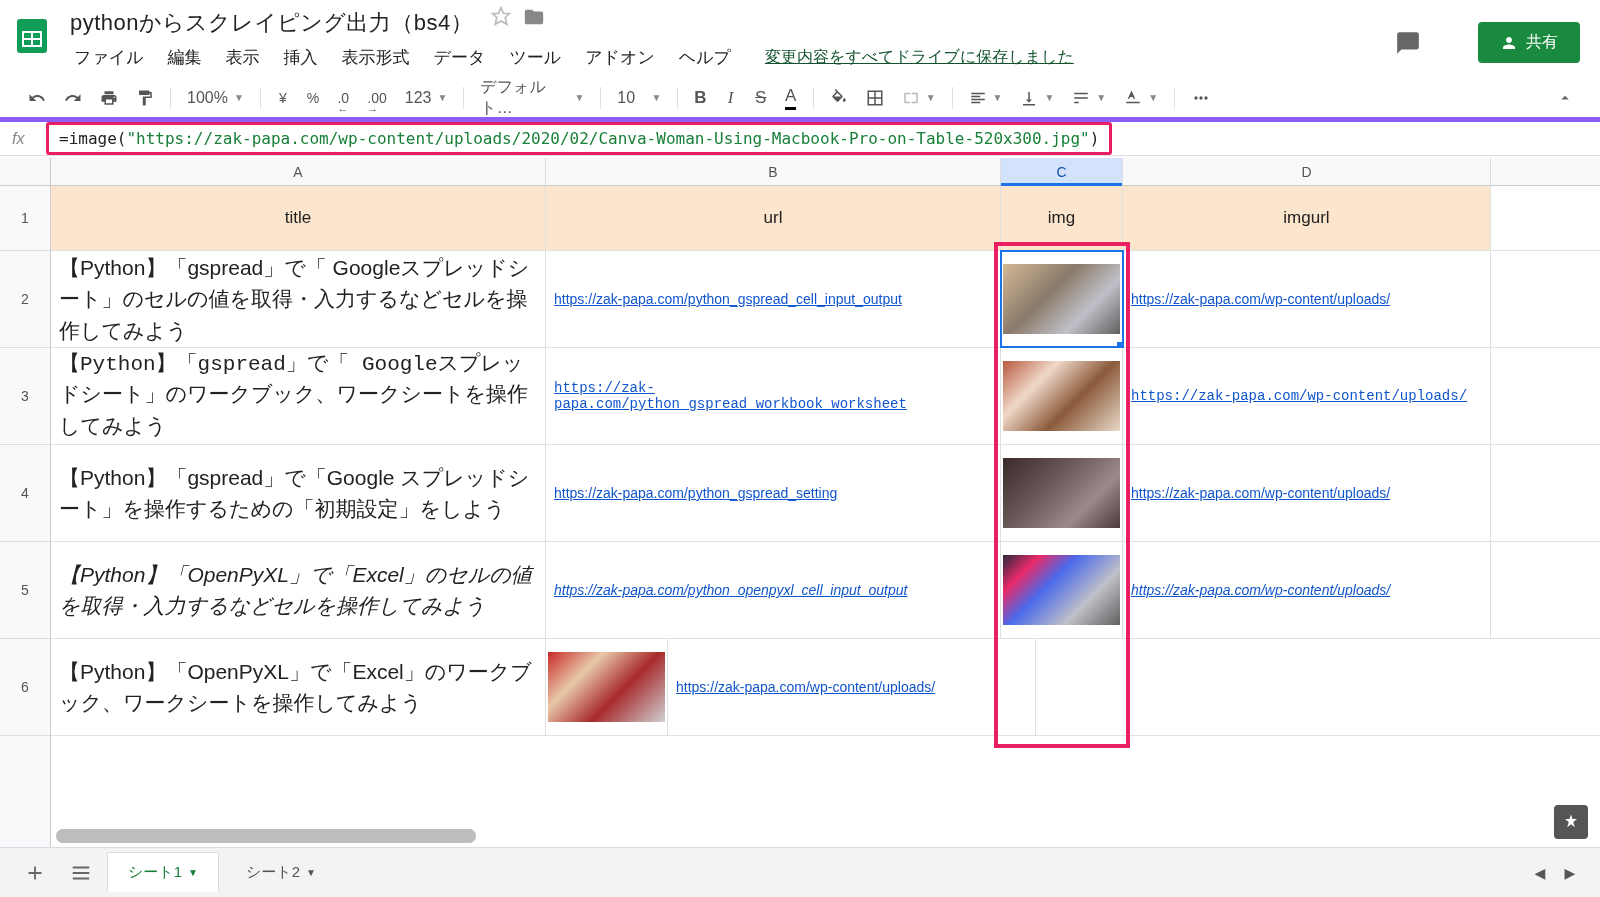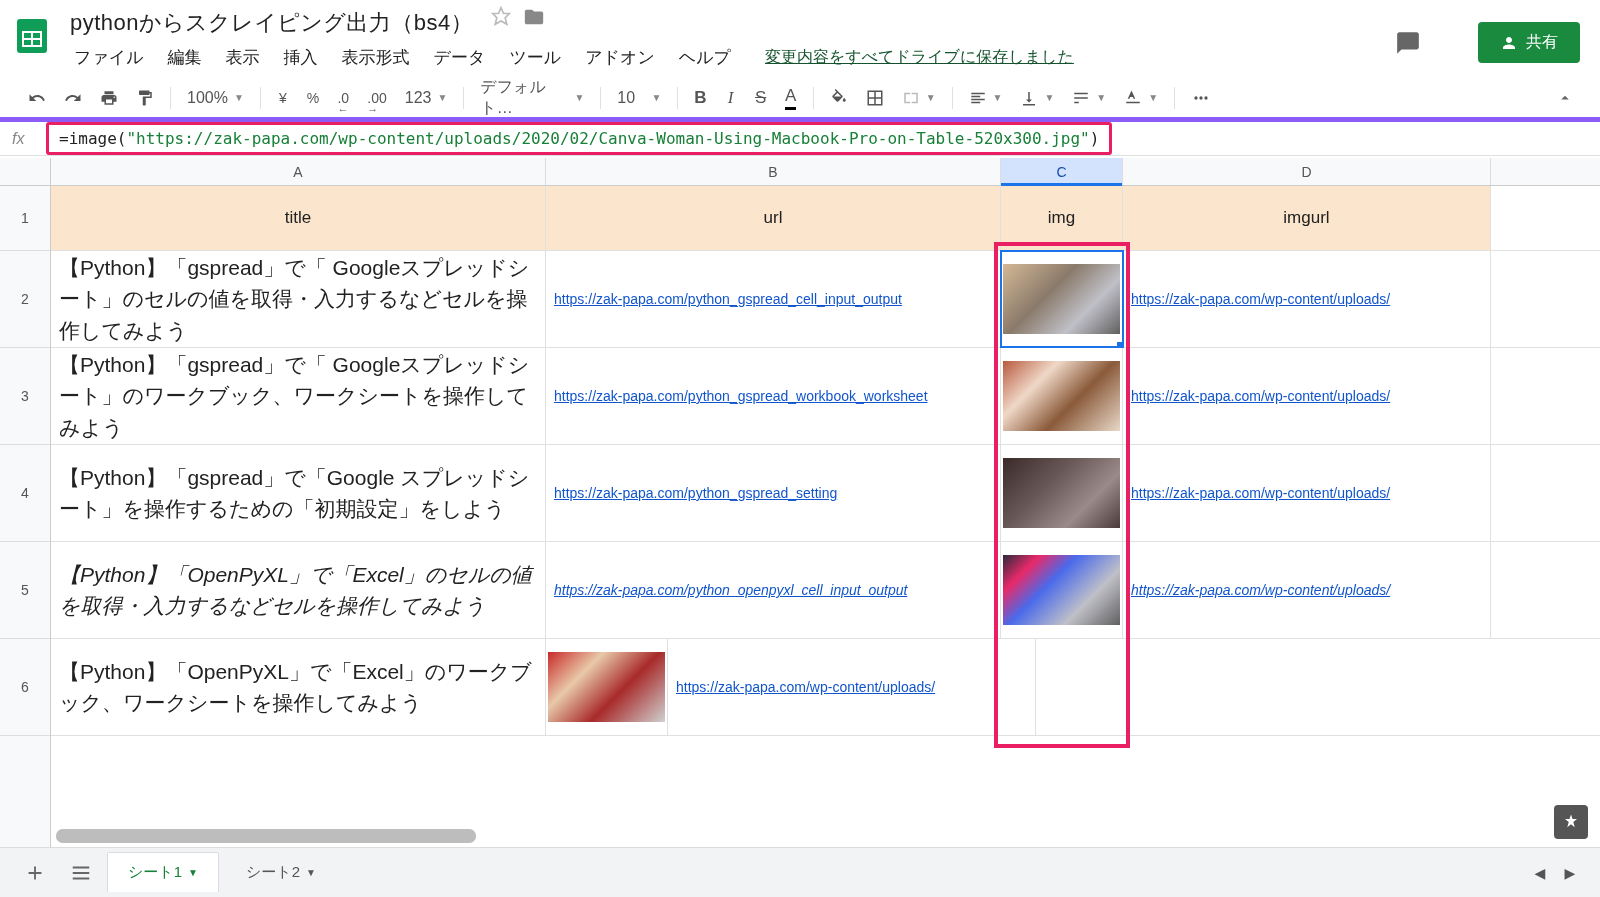--- a/index.html
+++ b/index.html
@@ -284,21 +284,21 @@
         <div class="cell link" style="width: 455px;">
           <a href="#">https://zak-papa.com/python_gspread_cell_input_output</a>
         </div>
         <div class="cell img-cell selected-cell" style="width: 122px;">
           <div class="thumb t1"></div>
         </div>
         <div class="cell link" style="width: 368px;">
           <a href="#">https://zak-papa.com/wp-content/uploads/</a>
         </div>
       </div>
-      <div class="row" style="height: 97px;">
+      <div class="row" style="height: 97px; font-family: Liberation Mono, monospace;">
         <div class="cell title-cell" style="width: 495px;">【Python】「gspread」で「 Googleスプレッドシート」のワークブック、ワークシートを操作してみよう</div>
         <div class="cell link" style="width: 455px;">
           <a href="#">https://zak-papa.com/python_gspread_workbook_worksheet</a>
         </div>
         <div class="cell img-cell" style="width: 122px;">
           <div class="thumb t2"></div>
         </div>
         <div class="cell link" style="width: 368px;">
           <a href="#">https://zak-papa.com/wp-content/uploads/</a>
         </div>

